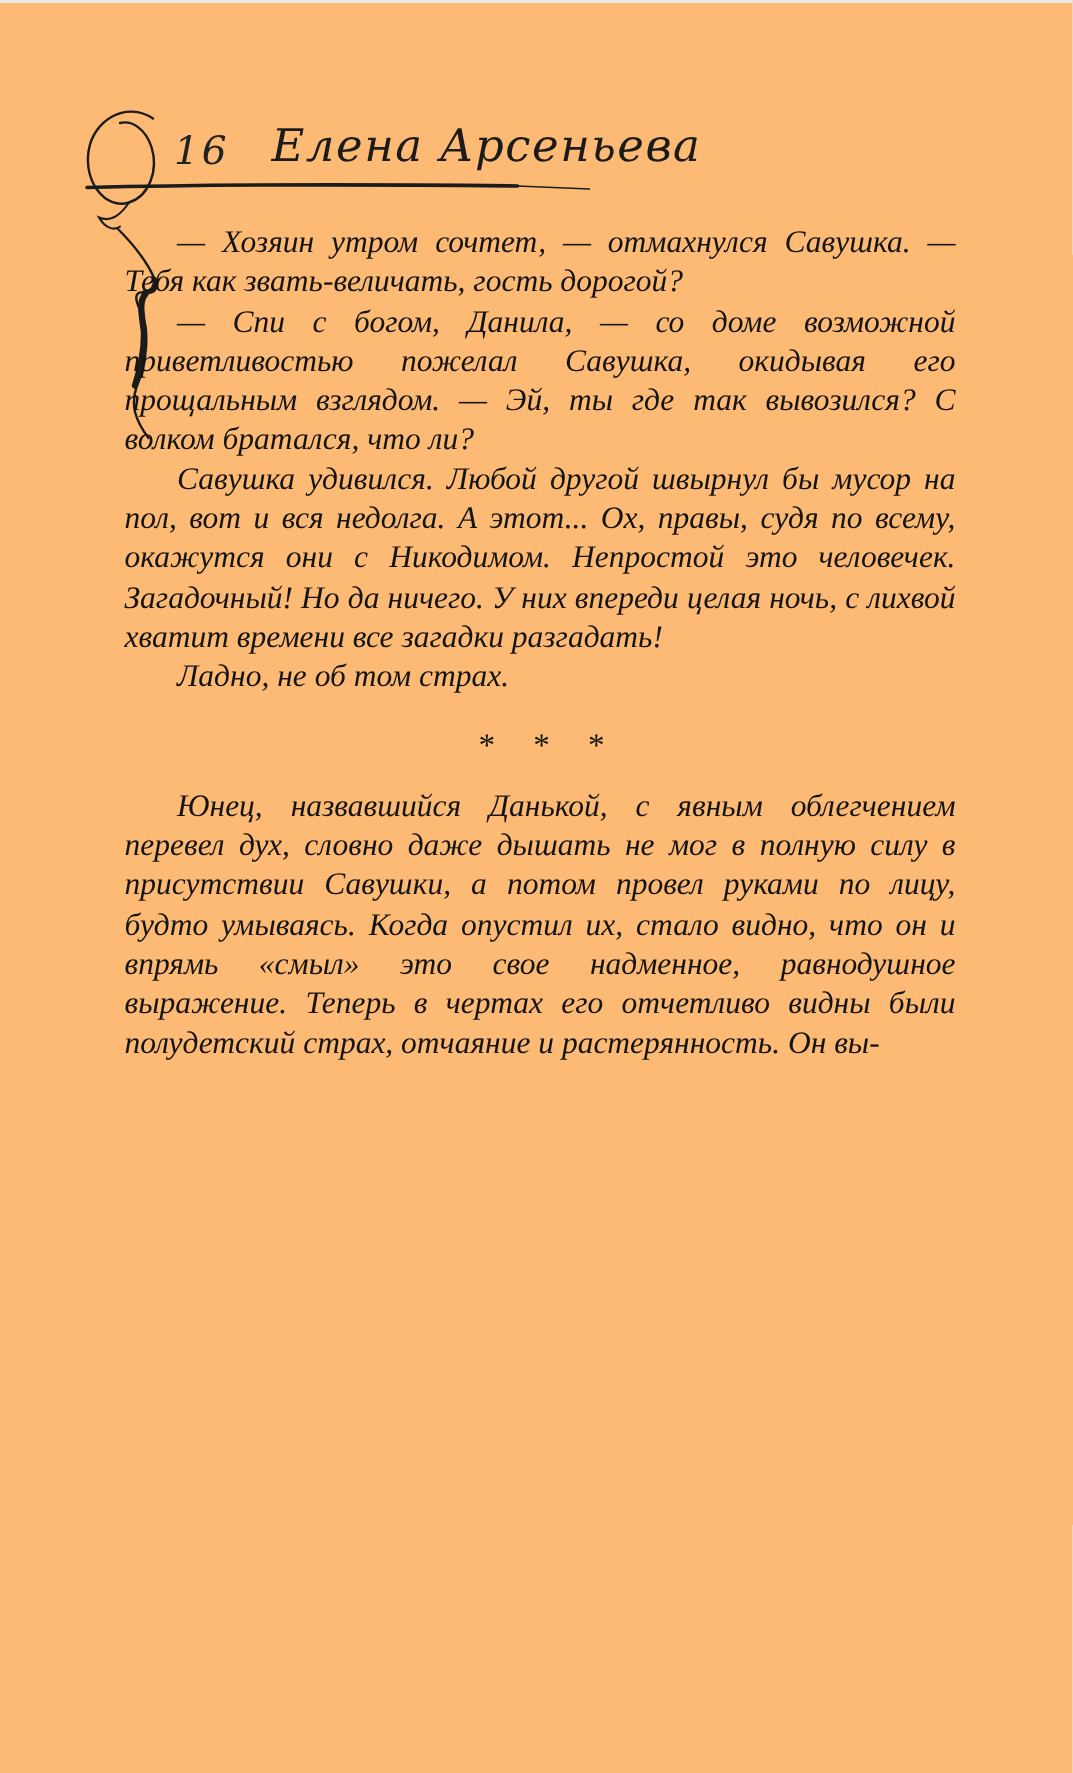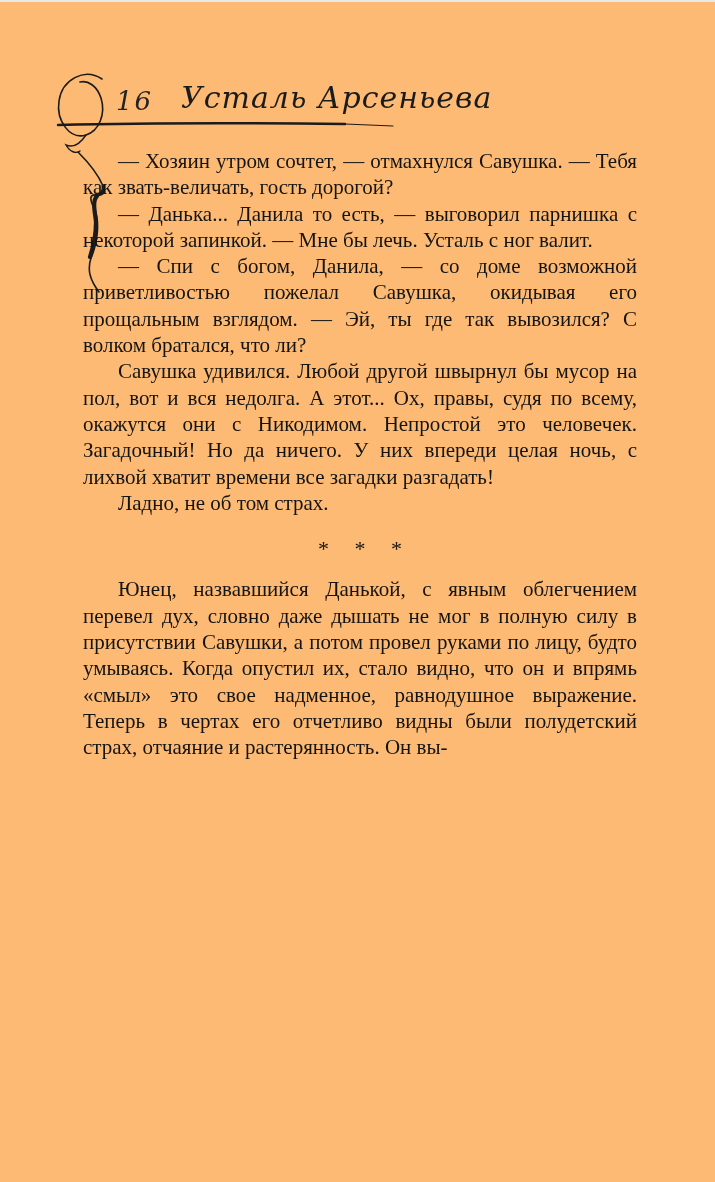--- a/index.html
+++ b/index.html
@@ -45,20 +45,21 @@
     left: 83px; top: 146px;
     width: 554px;
     font-size: 21px;
     line-height: 26.3px;
     text-align: justify;
     hyphens: auto;
     color: #141414;
   }
   .body-text p {
     text-indent: 35px;
+    font-style: italic;
   }
   .separator {
     text-align: center;
     text-indent: 0 !important;
     font-size: 22px;
     letter-spacing: 10px;
     padding-left: 10px; 
     margin: 20px 0 14px 0;
   }
 </style>
@@ -87,25 +88,24 @@
              C 100 218, 98 240, 91 256
              C 87 268, 90 278, 99 290" stroke-width="1.6"></path>
 
     <path d="M 97 194
              C 92 199, 95 210, 96 220
              C 96 233, 93 246, 90 255" stroke-width="4.2"></path>
     <path d="M 103 184 C 104 189, 101 193, 96 193" stroke-width="3"></path>
   </svg>
 
   <div class="page-number">16</div>
-  <div class="header-author">Усталь Арсеньева</div>
+  <div class="header-author">Елена Арсеньева</div>
 
   <div class="body-text">
     <p>— Хозяин утром сочтет, — отмахнулся Савушка. — Тебя как звать-величать, гость дорогой?</p>
-    <p>— Данька... Данила то есть, — выговорил парнишка с некоторой запинкой. — Мне бы лечь. Усталь с ног валит.</p>
     <p>— Спи с богом, Данила, — со доме возможной приветливостью пожелал Савушка, окидывая его прощальным взглядом. — Эй, ты где так вывозился? С волком братался, что ли?</p>
     <p>Савушка удивился. Любой другой швырнул бы мусор на пол, вот и вся недолга. А этот... Ох, правы, судя по всему, окажутся они с Никодимом. Непростой это человечек. Загадочный! Но да ничего. У них впереди целая ночь, с лихвой хватит времени все загадки разгадать!</p>
     <p>Ладно, не об том страх.</p>
 
     <p class="separator">* * *</p>
 
     <p>Юнец, назвавшийся Данькой, с явным облегчением перевел дух, словно даже дышать не мог в полную силу в присутствии Савушки, а потом провел руками по лицу, будто умываясь. Когда опустил их, стало видно, что он и впрямь «смыл» это свое надменное, равнодушное выражение. Теперь в чертах его отчетливо видны были полудетский страх, отчаяние и растерянность. Он вы-</p>
   </div>
 
 </div>

